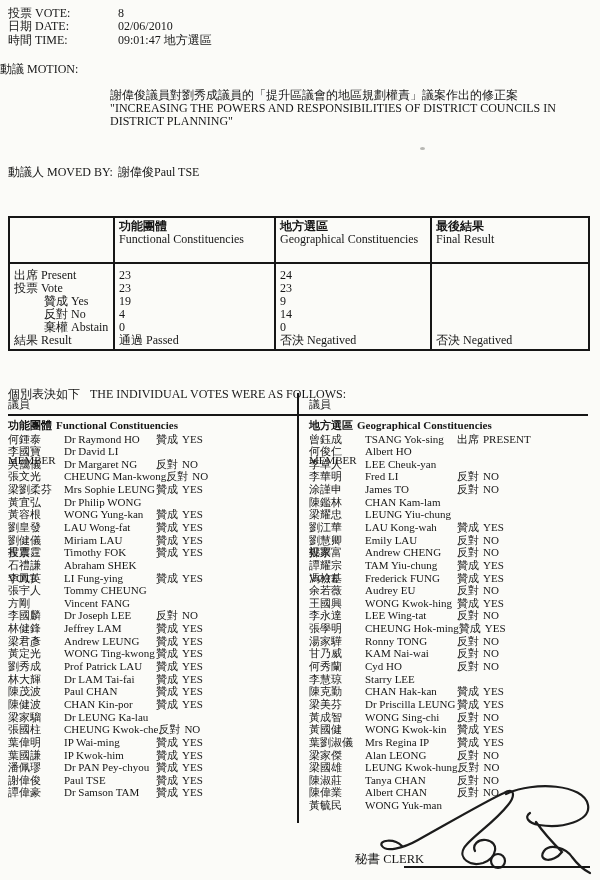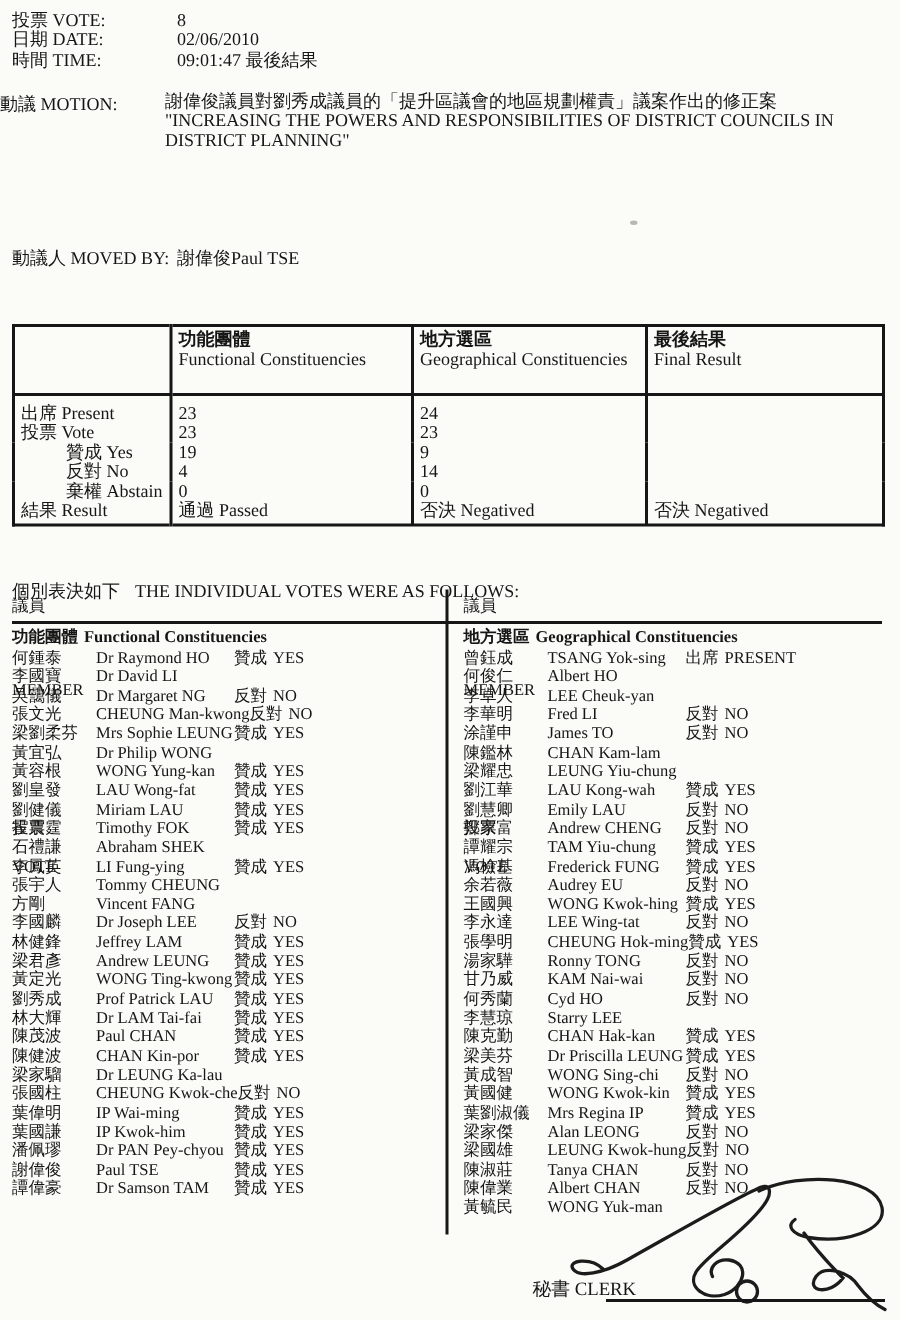--- a/index.html
+++ b/index.html
@@ -8,21 +8,21 @@
     background:#fbfbf8;color:#161616;
     font-family:"Liberation Serif","DejaVu Serif",serif;
     font-size:12px;
   }
   
   #top-block{position:absolute;left:8px;top:7px;}
   .kv{display:flex;line-height:13.4px;}
   .kv .k{flex:0 0 110px;}
   #motion{position:absolute;left:0;top:61px;display:flex;}
   #motion .k{flex:0 0 110px;}
-  #motion .lines{width:470px;}
+  #motion .lines{width:470px;margin-top:28px;}
   #motion .lines div{line-height:13.2px;}
   #movedby{position:absolute;left:8px;top:164px;display:flex;}
   #movedby .k{flex:0 0 110px;}
   
   #summary{position:absolute;left:8px;top:216px;width:580px;border-collapse:collapse;
     border:2px solid #161616;table-layout:fixed;}
   #summary td{border-left:2px solid #161616;padding:0 4px;vertical-align:top;
     font-size:12px;line-height:13px;overflow:hidden;white-space:nowrap;}
   #summary td:first-child{border-left:none;}
   #summary thead td{border-bottom:2px solid #161616;padding-top:2px;padding-bottom:16px;}
@@ -61,21 +61,21 @@
   <div class="kv">
     <span class="k">投票 VOTE:</span>
     <span class="v">8</span>
   </div>
   <div class="kv">
     <span class="k">日期 DATE:</span>
     <span class="v">02/06/2010</span>
   </div>
   <div class="kv">
     <span class="k">時間 TIME:</span>
-    <span class="v">09:01:47 最後結果</span>
+    <span class="v">09:01:47 地方選區</span>
   </div>
 </div>
 
 <div id="motion">
   <span class="k">動議 MOTION:</span>
   <div class="lines">
 
   <div class="">謝偉俊議員對劉秀成議員的「提升區議會的地區規劃權責」議案作出的修正案</div>
       <div class="">"INCREASING THE POWERS AND RESPONSIBILITIES OF DISTRICT COUNCILS IN</div>
       <div class="">DISTRICT PLANNING"</div>

